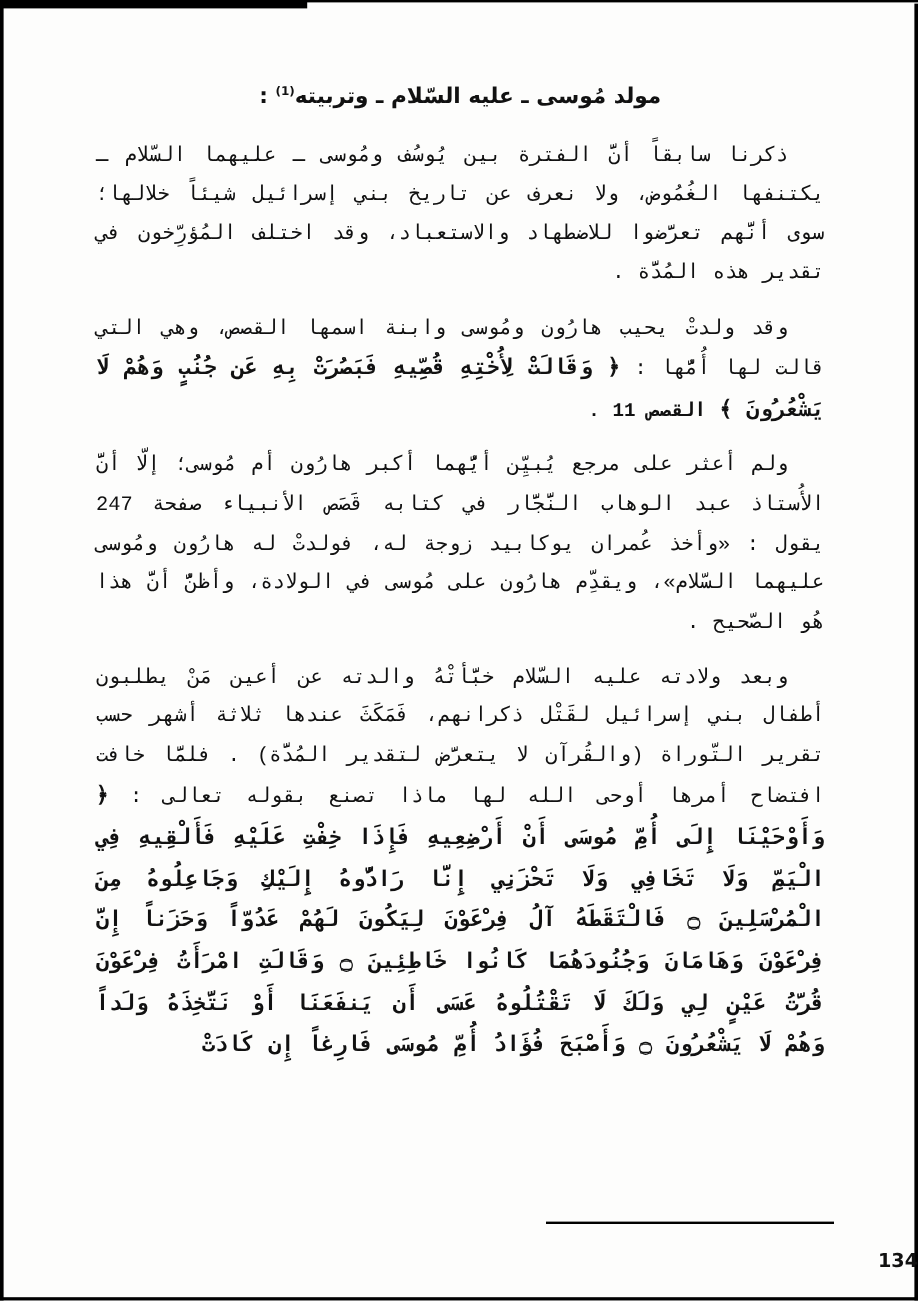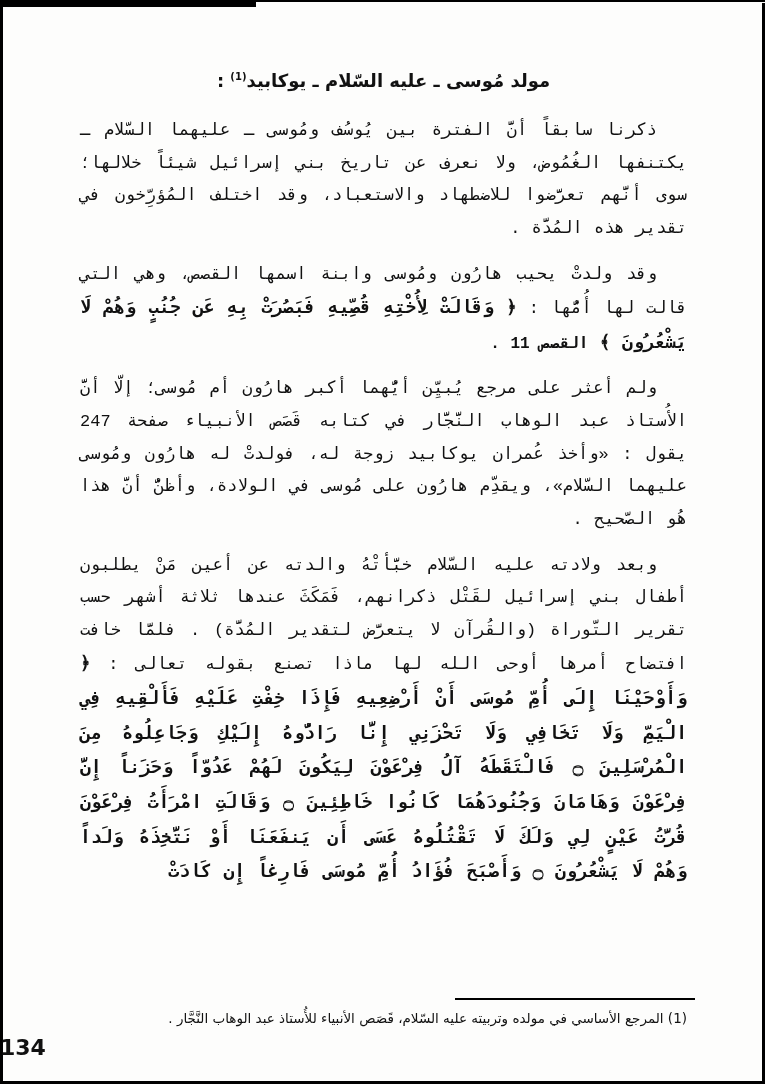--- a/index.html
+++ b/index.html
@@ -77,39 +77,39 @@
     font-size: 13.5px;
     line-height: 1.5;
     text-align: right;
     padding-right: 8px;
   }
   .page-number {
     position: absolute;
     bottom: 24px;
     left: 0;
     width: 100%;
-    text-align: left;
-    font-size: 22px;
+    text-align: right;
+    font-size: 16px;
     font-weight: 700;
   }
 </style>
 </head>
 <body>
 
 <div class="page">
 
   <div class="edge edge-top"></div>
   <div class="edge edge-topleft"></div>
   <div class="edge edge-left"></div>
   <div class="edge edge-right"></div>
   <div class="edge edge-bottom"></div>
 
   <div class="content">
 
-    <h1 class="title"><span>مولد مُوسى ـ عليه السّلام ـ يوكابيد</span><sup>(1)</sup><span> :</span></h1>
+    <h1 class="title"><span>مولد مُوسى ـ عليه السّلام ـ وتربيته</span><sup>(1)</sup><span> :</span></h1>
 
     <p class="para">ذكرنا سابقاً أنَّ الفترة بين يُوسُف ومُوسى ـ عليهما السّلام ـ يكتنفها الغُمُوض، ولا نعرف عن تاريخ بني إسرائيل شيئاً خلالها؛ سوى أنَّهم تعرَّضوا للاضطهاد والاستعباد، وقد اختلف المُؤرِّخون في تقدير هذه المُدَّة .</p>
 
 
     <p class="para">
       <span>وقد ولدتْ يحيب هارُون ومُوسى وابنة اسمها القصص، وهي التي قالت لها أُمُّها :</span>
       <span class="quran">﴿ وَقَالَتْ لِأُخْتِهِ قُصِّيهِ فَبَصُرَتْ بِهِ عَن جُنُبٍ وَهُمْ لَا يَشْعُرُونَ ﴾</span>
       <span class="ref">القصص 11 .</span>
     </p>
 
@@ -118,21 +118,17 @@
 
     <p class="para">
       <span>وبعد ولادته عليه السّلام خبَّأتْهُ والدته عن أعين مَنْ يطلبون أطفال بني إسرائيل لقَتْل ذكرانهم، فَمَكَثَ عندها ثلاثة أشهر حسب تقرير التّوراة (والقُرآن لا يتعرَّض لتقدير المُدَّة) . فلمَّا خافت افتضاح أمرها أوحى الله لها ماذا تصنع بقوله تعالى :</span>
       <span class="quran">﴿ وَأَوْحَيْنَا إِلَى أُمِّ مُوسَى أَنْ أَرْضِعِيهِ فَإِذَا خِفْتِ عَلَيْهِ فَأَلْقِيهِ فِي الْيَمِّ وَلَا تَخَافِي وَلَا تَحْزَنِي إِنَّا رَادُّوهُ إِلَيْكِ وَجَاعِلُوهُ مِنَ الْمُرْسَلِينَ ۝ فَالْتَقَطَهُ آلُ فِرْعَوْنَ لِيَكُونَ لَهُمْ عَدُوّاً وَحَزَناً إِنَّ فِرْعَوْنَ وَهَامَانَ وَجُنُودَهُمَا كَانُوا خَاطِئِينَ ۝ وَقَالَتِ امْرَأَتُ فِرْعَوْنَ قُرَّتُ عَيْنٍ لِي وَلَكَ لَا تَقْتُلُوهُ عَسَى أَن يَنفَعَنَا أَوْ نَتَّخِذَهُ وَلَداً وَهُمْ لَا يَشْعُرُونَ ۝ وَأَصْبَحَ فُؤَادُ أُمِّ مُوسَى فَارِغاً إِن كَادَتْ</span>
     </p>
 
   </div>
 
   <div class="footnote-block">
     <div class="footnote-rule"></div>
-    <p class="footnote-text">
-      <span>(1)</span>
-      <span>المرجع الأساسي في مولده وتربيته عليه السّلام، قَصَص الأنبياء للأُستاذ عبد الوهاب النَّجَّار .</span>
-    </p>
   </div>
 
   <div class="page-number">134</div>
 
 </div>
 
 </body></html>

